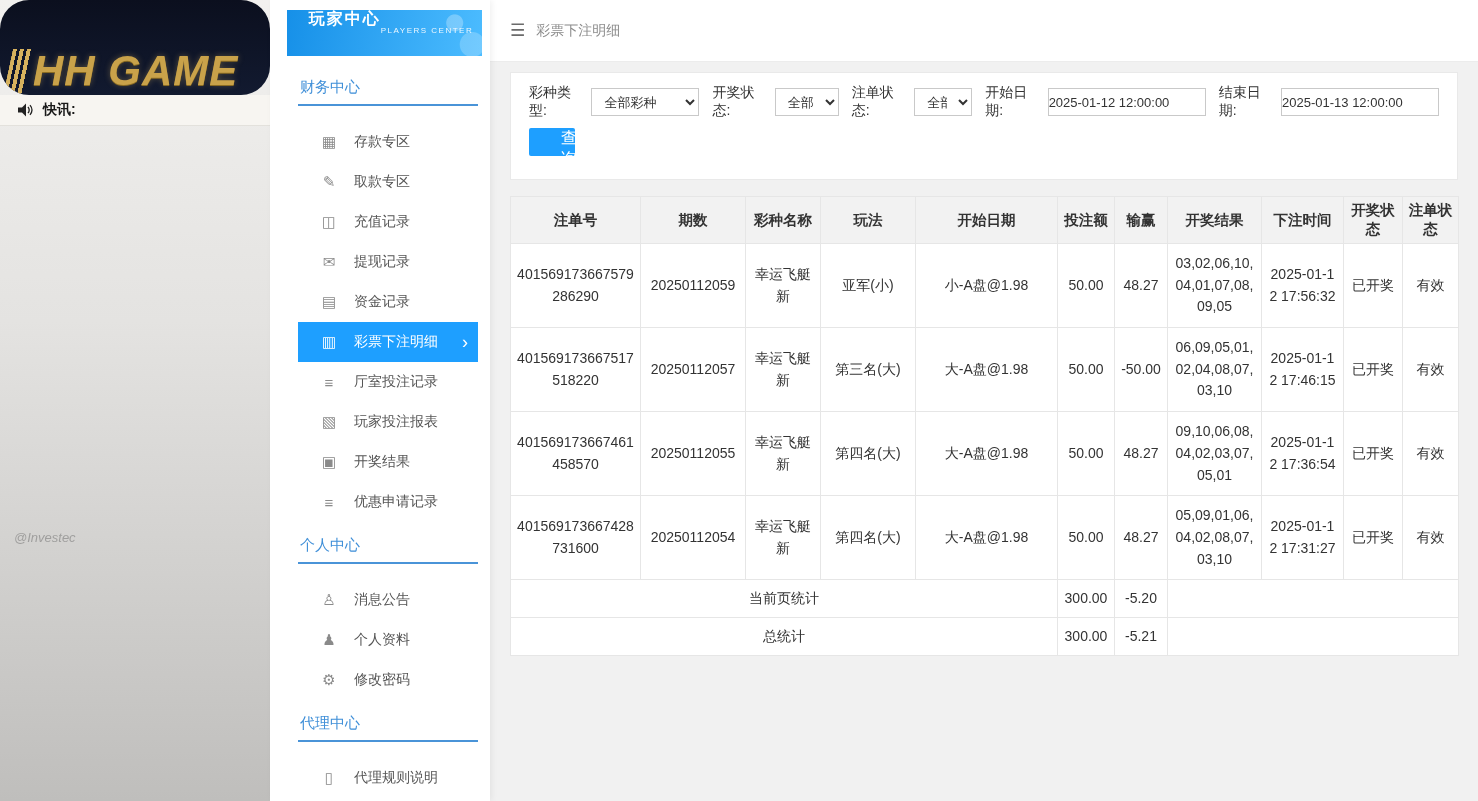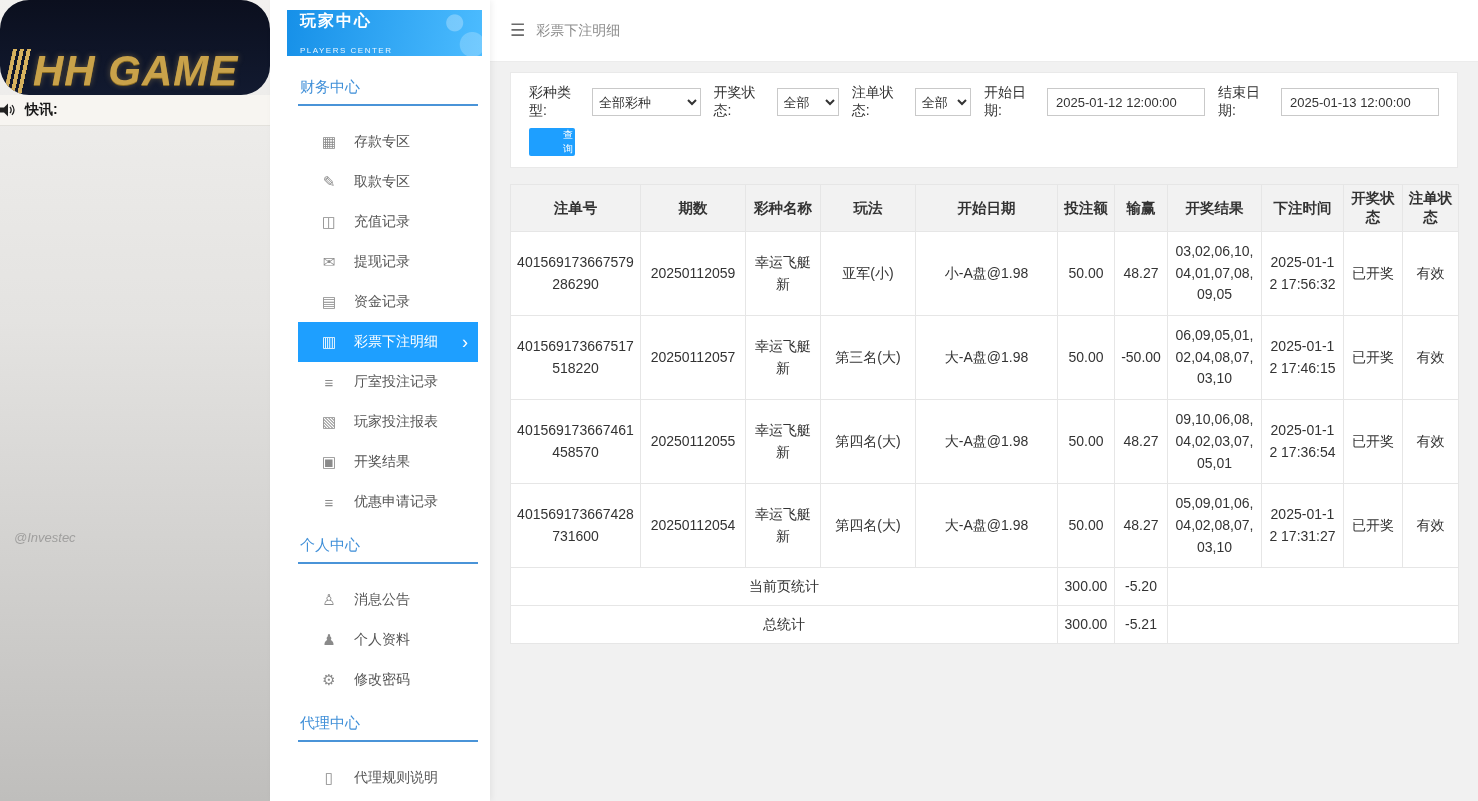--- a/index.html
+++ b/index.html
@@ -10,31 +10,31 @@
   
   .left-panel { width:270px; height:100%; position:relative; flex:0 0 270px;
     background:linear-gradient(180deg,#f2f1ef 0%,#e4e3e1 40%,#d2d1cf 70%,#bfbebc 100%); }
   .logo-area { height:95px; background:linear-gradient(180deg,#0b0f1e,#121a30);
     display:flex; align-items:flex-end; padding-left:8px; overflow:hidden;border-radius:29px; }
   .logo-bars { width:20px; height:46px; margin-right:5px; transform:skewX(-12deg);
     background:repeating-linear-gradient(90deg,#d7b25e 0 4px,transparent 4px 7px); }
   .logo-text { font-size:42px; font-weight:bold; font-style:italic; letter-spacing:1px;
     color:#c9a24a; text-shadow:0 1px 0 #8a6b22, 0 0 6px rgba(230,190,100,.35); white-space:nowrap; }
   .news-bar { height:31px; background:#f7f5f1; border-bottom:1px solid #e3e1dc;
-    display:flex; align-items:center; gap:9px; }
+    display:flex; align-items:center; padding-left:18px; gap:9px; }
   .news-label { font-size:14px; font-weight:bold; color:#1a1a1a; }
   .speaker-svg { width:16px; height:14px; }
   .watermark { position:absolute; top:530px; left:14px; font-size:13px; font-style:italic;
     color:rgba(95,95,95,.45); }
 
   
   .sidebar { width:220px; flex:0 0 220px; background:#ffffff; height:100%; overflow:hidden;
     box-shadow:2px 0 6px rgba(0,0,0,.06); position:relative; z-index:2; }
   .pc-header { height:46px; margin:10px 8px 12px 17px; padding-left:13px;
-    display:flex; flex-direction:column; justify-content:center;
+    display:flex; flex-direction:row; justify-content:center;
     background:
       radial-gradient(circle at 86% 28%, rgba(255,255,255,.28) 8px, transparent 9px),
       radial-gradient(circle at 95% 75%, rgba(255,255,255,.22) 12px, transparent 13px),
       linear-gradient(100deg,#1690e8,#4cbcff); }
   .pc-title { color:#fff; font-size:16px; font-weight:bold; letter-spacing:2px; line-height:18px; }
   .pc-sub { color:rgba(255,255,255,.9); font-size:8px; letter-spacing:1.5px; margin-top:16px; }
   .sections { padding:0 12px 0 28px; }
   .section-title { color:#3f8fd8; font-size:15px; padding:10px 0 7px 2px;
     border-bottom:2px solid #4a94d8; margin:4px 0 16px; }
   .menu { list-style:none; }
@@ -51,26 +51,26 @@
     display:flex; align-items:center; padding-left:20px; gap:11px; flex:0 0 62px; }
   .hamburger { color:#6b6b6b; font-size:17px; cursor:pointer; }
   .page-title { color:#8c8c8c; font-size:14px; }
   .content { padding:10px 20px 0; }
 
   .filter-card { background:#fff; border:1px solid #e9e9e9; padding:11px 18px 11px; }
   .filter-row { display:flex; align-items:center; font-size:14px; color:#333; }
   .filter-row label { margin-right:5px; }
   .fgap { margin-left:13px; }
   .filter-row select { height:28px; border:1px solid #c9c9c9; background:#fff;
-    font-size:13px; color:#333; padding:0 2px; font-family:inherit; }
+    font-size:13px; color:#333; padding:0 8px; font-family:inherit; }
   .sel-lottery { width:112px; } .sel-draw { width:64px; } .sel-order { width:58px; }
-  .date-input { height:28px; width:158px; border:1px solid #c9c9c9; padding:0 8px;
+  .date-input { height:28px; width:158px; border:1px solid #c9c9c9; padding:0 0;
     font-size:13px; color:#333; font-family:inherit; }
   .search-btn { margin-top:8px; width:46px; height:28px; background:#1e9fff; color:#fff;
-    border:none; border-radius:2px; font-size:10px; cursor:pointer; font-family:inherit;padding-left:32px; }
+    border:none; border-radius:2px; font-size:16px; cursor:pointer; font-family:inherit;padding-left:32px; }
 
   .table-card { background:#fff; margin-top:16px; }
   table { width:100%; border-collapse:collapse; table-layout:fixed; }
   th,td { border:1px solid #e6e6e6; text-align:center; vertical-align:middle;
     word-break:break-all; }
   th { background:#f2f2f2; color:#333; font-size:14.5px; font-weight:bold; height:40px; padding:4px; }
   td { color:#333; font-size:14px; padding:9px 5px; line-height:1.55; }
   .summary-row td { height:38px; padding:4px 5px; }
 </style>
 </head>

